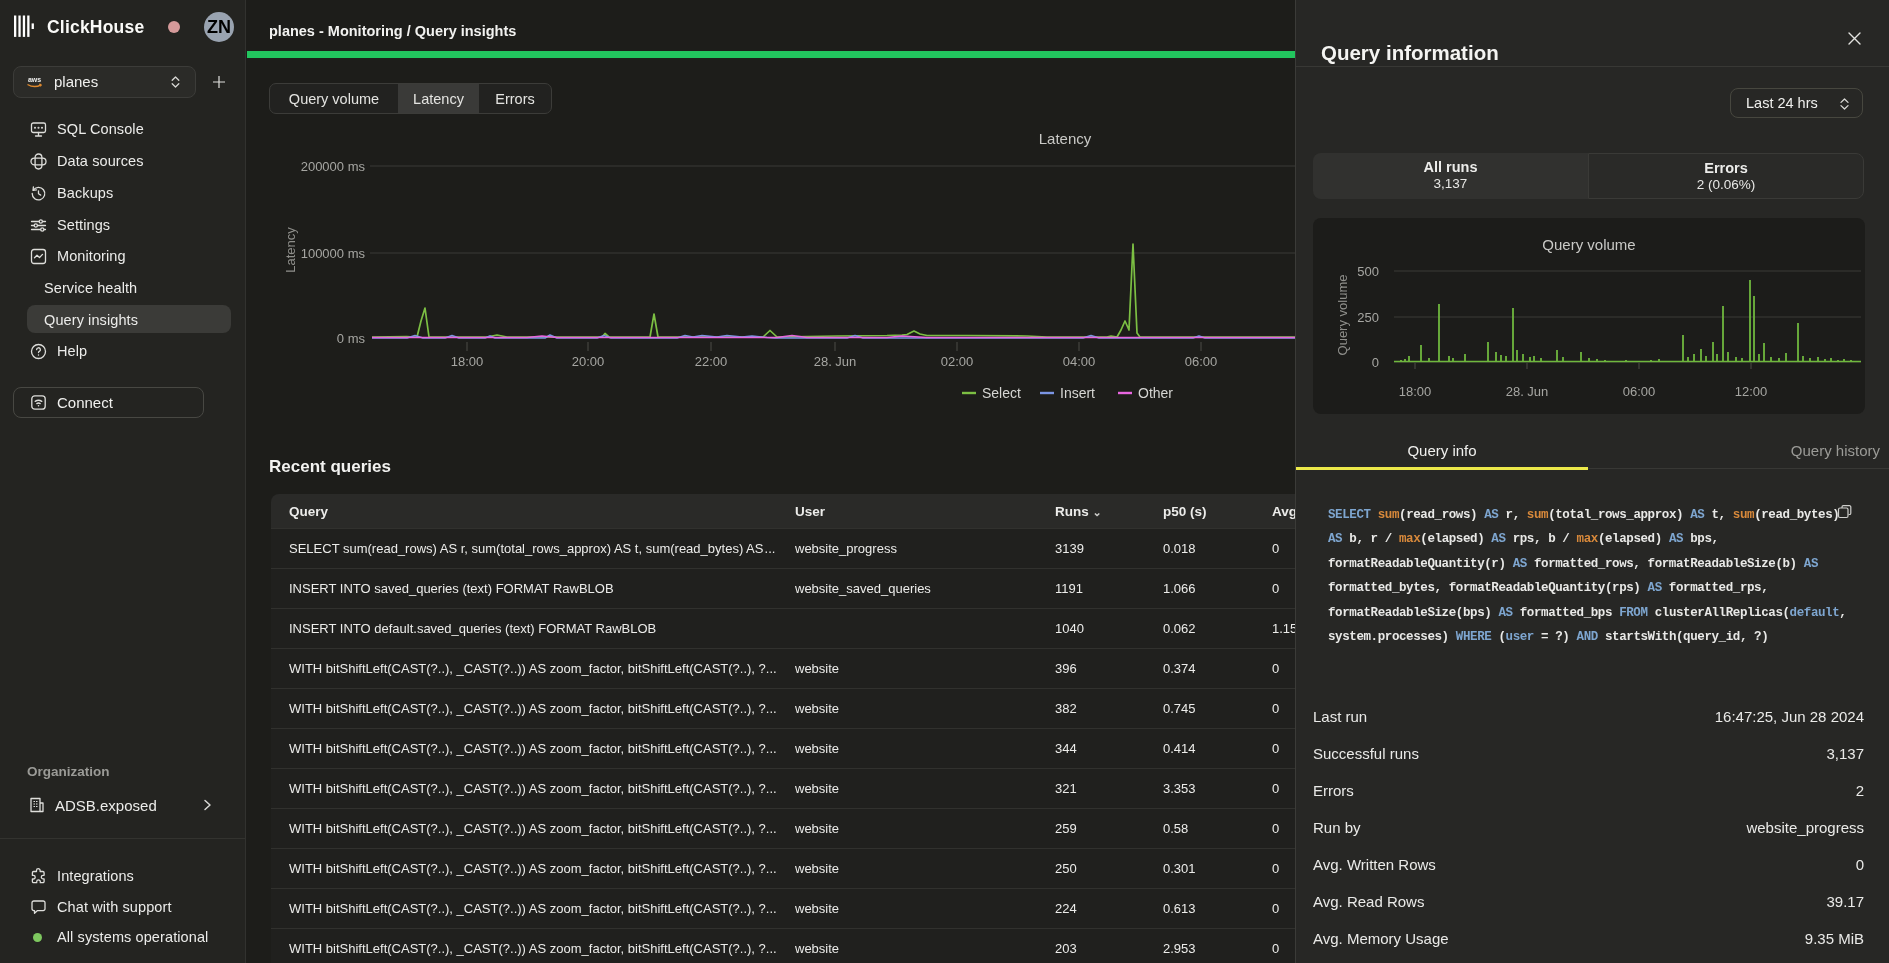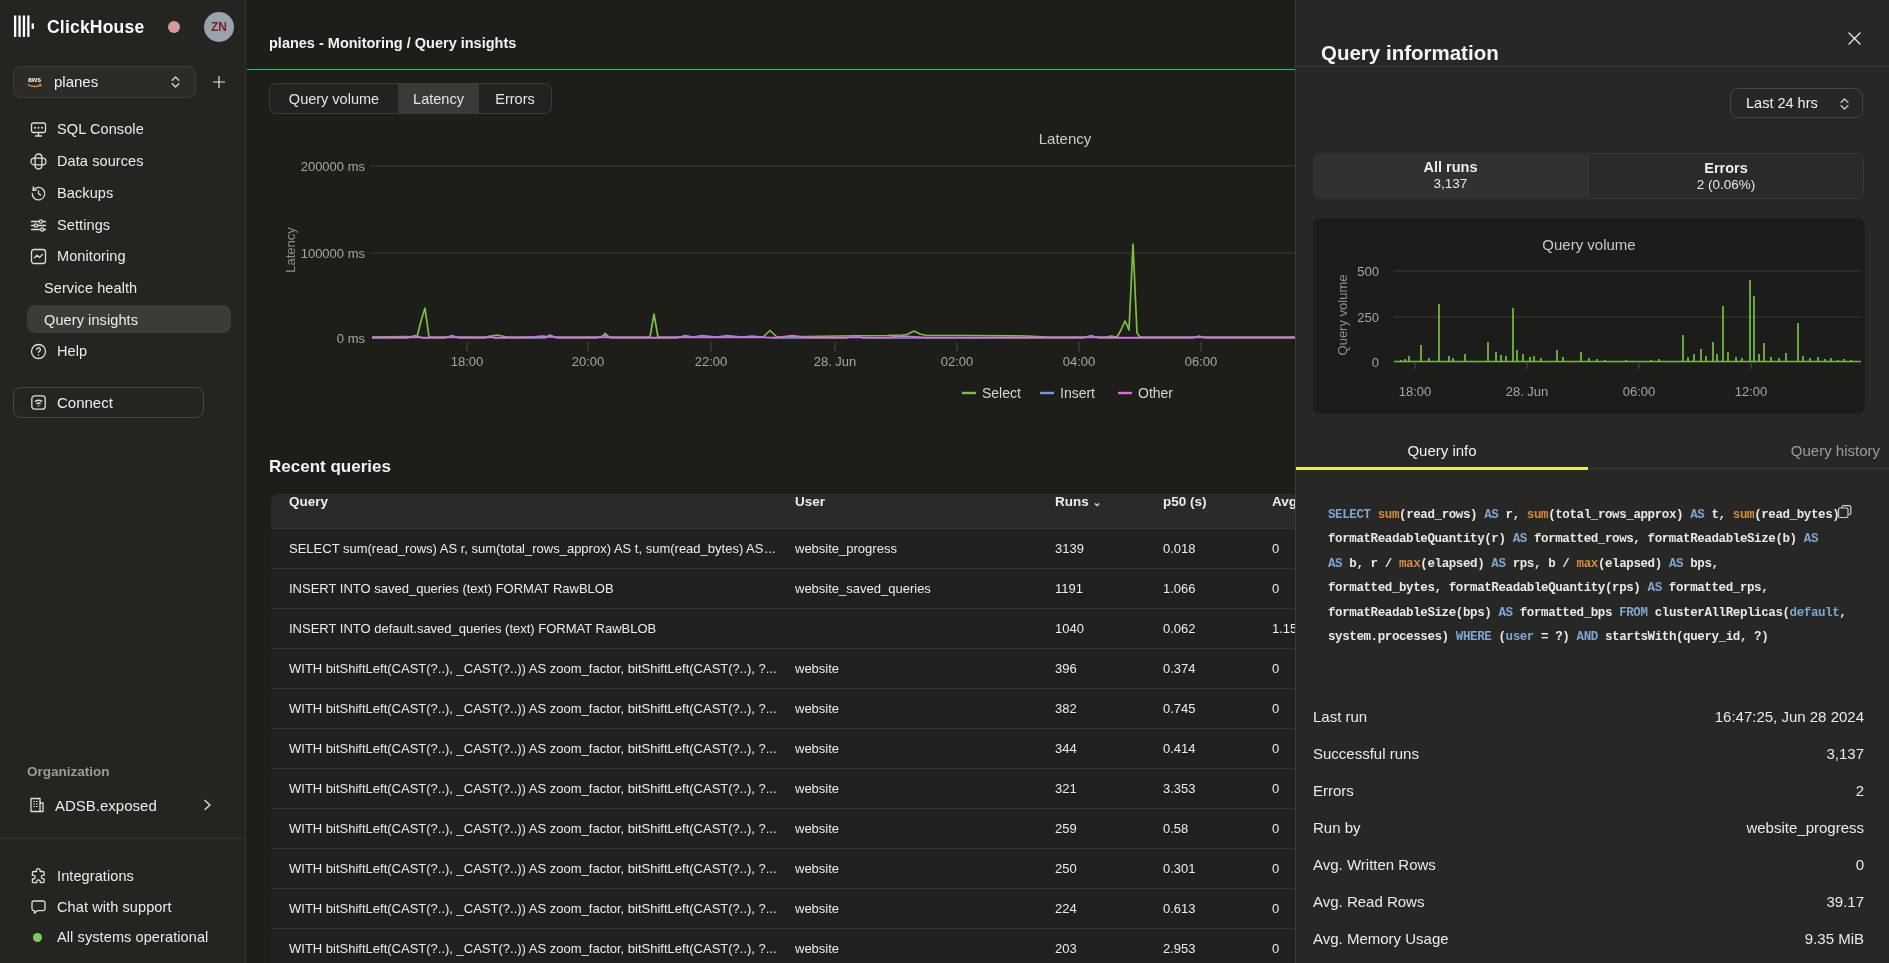--- a/index.html
+++ b/index.html
@@ -8,31 +8,31 @@
   .abs { position:absolute; }
 
   
   #sidebar { position:absolute; left:0; top:0; width:246px; height:963px; background:#242421; border-right:1px solid #32322f; }
   .navitem { position:absolute; left:57px; font-size:14.5px; color:#ececea; letter-spacing:.1px; }
   .navicon { position:absolute; left:30px; }
   #selpill { position:absolute; left:27px; top:305px; width:204px; height:28px; background:#3b3b38; border-radius:8px; }
 
   
   #main { position:absolute; left:247px; top:0; width:1642px; height:963px; }
-  #mainhdr { position:absolute; left:0; top:16px; width:100%; height:54px; border-bottom:1px solid #22c55e; }
+  #mainhdr { position:absolute; left:0; top:4px; width:100%; height:54px; border-bottom:7px solid #22c55e; }
   #mainhdr h1 { position:absolute; left:22px; top:19px; font-size:14.5px; font-weight:700; color:#f2f2f0; }
   #segtabs { position:absolute; left:22px; top:83px; height:31px; display:flex; border:1px solid #3c3c39; border-radius:7px; overflow:hidden; background:#222220; }
   #segtabs div { font-size:14.5px; color:#e4e4e1; display:flex; align-items:center; justify-content:center; }
   #segtabs div.act { background:#3a3a38; font-weight:400; }
 
   
   #rq-title { position:absolute; left:22px; top:457px; font-size:17px; font-weight:700; color:#f2f2f0; }
   #tbl { position:absolute; left:24px; top:494px; width:1520px; border-radius:8px 8px 0 0; overflow:hidden; font-size:13px; }
   .trow { display:flex; height:40px; align-items:center; background:#20201e; border-top:1px solid #31312e; }
-  .thead { display:flex; height:34px; background:#2a2a28; font-weight:700; font-size:13.5px; border-top:none; }
+  .thead { display:flex; height:34px; align-items:center; background:#2a2a28; font-weight:700; font-size:13.5px; border-top:none; }
   .c1 { width:524px; padding-left:18px; white-space:nowrap; overflow:hidden; }
   .c2 { width:260px; white-space:nowrap; }
   .c3 { width:108px; }
   .c4 { width:109px; }
   .c5 { width:240px; }
 
   
   #panel { position:absolute; left:1295px; top:0; width:594px; height:963px; background:#272725; border-left:1px solid #3b3b38; }
   #panel h2 { position:absolute; left:25px; top:25px; font-size:20.5px; font-weight:700; color:#f4f4f2;margin-top:16px; }
   #phdrline { position:absolute; left:0; top:66px; width:594px; height:1px; background:#383835; }
@@ -55,21 +55,21 @@
 
   <svg class="abs" style="left:14px;top:15px" width="21" height="23" viewBox="0 0 21 23">
     <rect x="0" y="0.5" width="2.3" height="21.4" fill="#fff"></rect>
     <rect x="4.4" y="0.5" width="2.3" height="21.4" fill="#fff"></rect>
     <rect x="8.8" y="0.5" width="2.3" height="21.4" fill="#fff"></rect>
     <rect x="13.2" y="0.5" width="2.3" height="21.4" fill="#fff"></rect>
     <rect x="17.6" y="8.4" width="2.3" height="5.6" fill="#fff"></rect>
   </svg>
   <div class="abs" style="left:47px;top:17px;font-size:17.5px;font-weight:600;color:#fafaf8;letter-spacing:.2px">ClickHouse</div>
   <div class="abs" style="left:168px;top:21px;width:12px;height:12px;border-radius:50%;background:#d59a9a"></div>
-  <div class="abs" style="left:204px;top:12px;width:30px;height:30px;border-radius:50%;background:#99a3b0;color:#7f1d1d;font-size:12px;font-weight:700;display:flex;align-items:center;justify-content:center">ZN</div>
+  <div class="abs" style="left:204px;top:12px;width:30px;height:30px;border-radius:50%;background:#99a3b0;color:#000000;font-size:18px;font-weight:700;display:flex;align-items:center;justify-content:center">ZN</div>
 
   <div class="abs" style="left:13px;top:66px;width:183px;height:32px;background:#2b2b28;border:1px solid #3c3c39;border-radius:8px"></div>
   <svg class="abs" style="left:26px;top:74px" width="17" height="16" viewBox="0 0 17 16">
     <text x="8.5" y="8" font-size="7" font-weight="bold" fill="#f0f0ee" text-anchor="middle">aws</text>
     <path d="M1.5 10.5 Q8.5 14.5 15 10.8" stroke="#e08a2e" stroke-width="1.4" fill="none"></path>
     <path d="M15.4 10.6 l-2.2 -0.4 M15.4 10.6 l-1.1 1.8" stroke="#e08a2e" stroke-width="1.2" fill="none"></path>
   </svg>
   <div class="abs" style="left:54px;top:73px;font-size:15px;color:#f0f0ee">planes</div>
   <svg class="abs" style="left:170px;top:74px" width="11" height="16" viewBox="0 0 11 16">
     <path d="M2.2 6.2 L5.5 3 L8.8 6.2" stroke="#d8d8d5" stroke-width="1.3" fill="none" stroke-linecap="round" stroke-linejoin="round"></path>
@@ -350,22 +350,22 @@
 
   <div id="qitabs">
     <div class="abs" style="left:0;top:0;width:292px;height:41px;text-align:center;font-size:15px;color:#f0f0ee;line-height:41px">Query info</div>
     <div class="abs" style="left:292px;top:0;width:292px;height:41px;text-align:right;font-size:15px;color:#9b9b97;line-height:41px">Query history</div>
     <div class="abs" style="left:0;top:38px;width:594px;height:1px;background:#383835"></div>
     <div class="abs" style="left:0;top:37px;width:292px;height:3px;background:#ece94a"></div>
   </div>
 
   <div class="abs" style="left:32px;top:503px">
     <div class="codeline"><span class="kw">SELECT</span> <span class="fn">sum</span>(read_rows) <span class="kw">AS</span> r, <span class="fn">sum</span>(total_rows_approx) <span class="kw">AS</span> t, <span class="fn">sum</span>(read_bytes)</div>
+    <div class="codeline"><span class="kw">AS</span> b, r / <span class="fn">max</span>(elapsed) <span class="kw">AS</span> rps, b / <span class="fn">max</span>(elapsed) <span class="kw">AS</span> bps,</div>
     <div class="codeline">formatReadableQuantity(r) <span class="kw">AS</span> formatted_rows, formatReadableSize(b) <span class="kw">AS</span></div>
-    <div class="codeline"><span class="kw">AS</span> b, r / <span class="fn">max</span>(elapsed) <span class="kw">AS</span> rps, b / <span class="fn">max</span>(elapsed) <span class="kw">AS</span> bps,</div>
     <div class="codeline">formatted_bytes, formatReadableQuantity(rps) <span class="kw">AS</span> formatted_rps,</div>
     <div class="codeline">formatReadableSize(bps) <span class="kw">AS</span> formatted_bps <span class="kw">FROM</span> clusterAllReplicas(<span class="kw">default</span>,</div>
     <div class="codeline">system.processes) <span class="kw">WHERE</span> (<span class="kw">user</span> = ?) <span class="kw">AND</span> startsWith(query_id, ?)</div>
   </div>
   <svg class="abs" style="left:541px;top:504px" width="16" height="16" viewBox="0 0 16 16" fill="none" stroke="#cfcfcc" stroke-width="1.2">
     <rect x="1.5" y="4" width="9.5" height="9.5" rx="1.5"></rect>
     <path d="M5 4 V3 a1.3 1.3 0 0 1 1.3 -1.3 h6.2 A1.3 1.3 0 0 1 13.8 3 v6.2 a1.3 1.3 0 0 1 -1.3 1.3 h-1"></path>
   </svg>
 
   <div id="stats">

